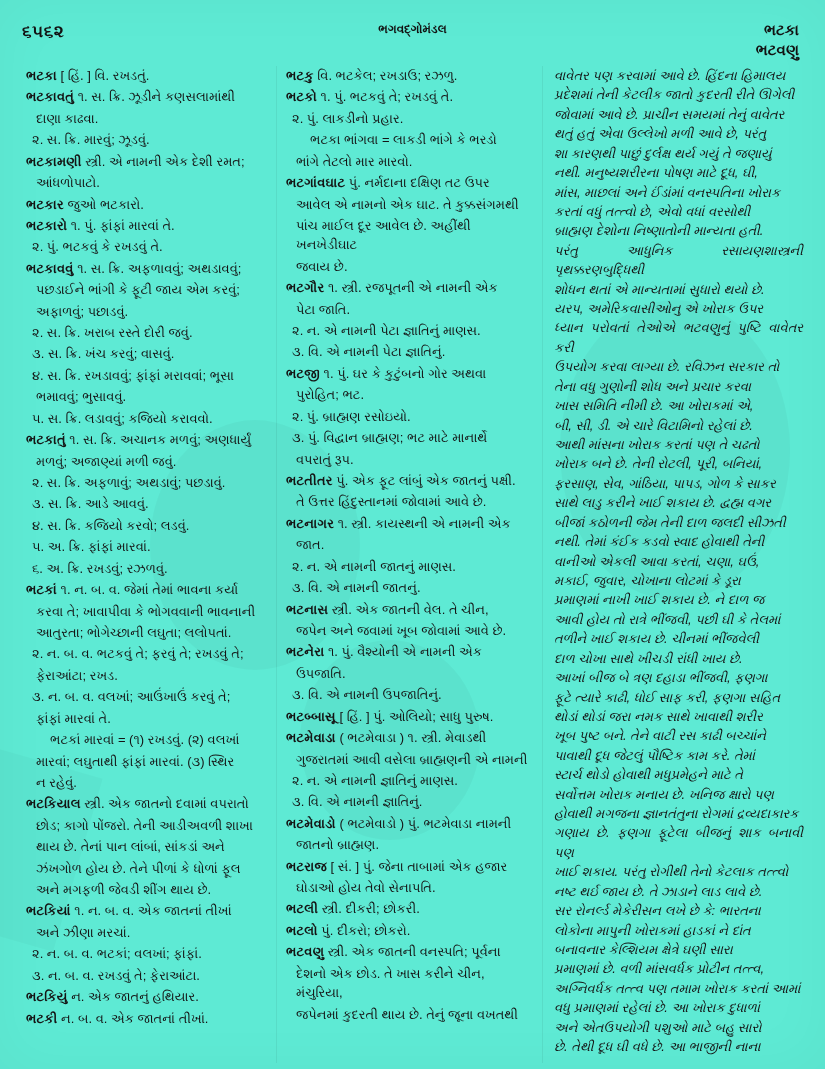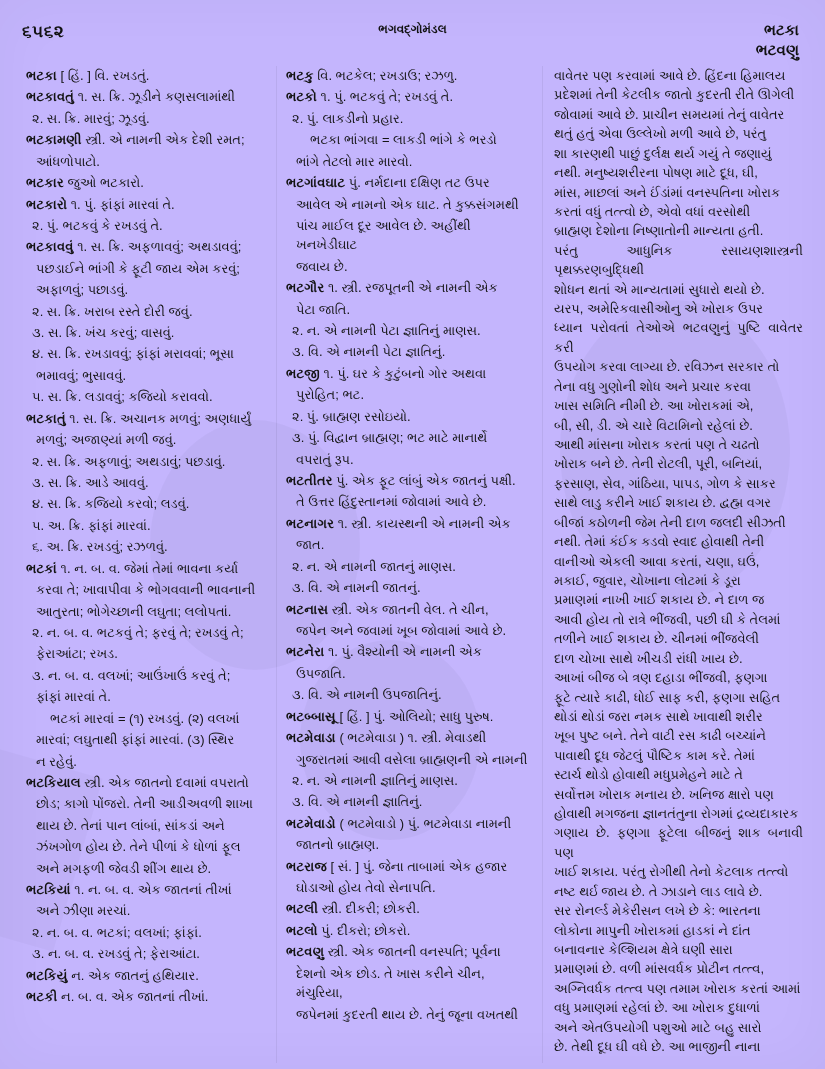--- a/index.html
+++ b/index.html
@@ -8,21 +8,21 @@
     background: #ffffff;
   }
   body {
     font-family: "Liberation Sans", "DejaVu Sans", sans-serif;
   }
 
   #page {
     position: relative;
     width: 825px;
     height: 1069px;
-    background: #c4b5fd;
+    background: #5eead4;
     overflow: hidden;
     
     box-shadow: inset 0 0 60px rgba(0,0,0,0.035);
   }
 
   
   .watermark {
     position: absolute;
     border-radius: 50%;
     background: rgba(0,0,0,0.030);
@@ -122,20 +122,21 @@
     padding-left: 10px;
   }
   .subnote {
     margin: 0 0 2px 0;
     text-indent: 14px;
     padding-left: 10px;
   }
   .para {
     margin: 0;
     text-indent: 0;
+    font-style: italic;
   }
   .hw {
     font-weight: 700;
     letter-spacing: .2px;
   }
 </style>
 </head>
 <body>
 
 <div id="page">
@@ -154,20 +155,21 @@
     </div>
   </div>
 
   <div class="columns">
     <div class="rule rule-a"></div>
     <div class="rule rule-b"></div>
 
     <div class="col col-1" id="col-1">
         <div class="entry"><span class="hw">ભટકા</span> [ હિં. ] વિ. રખડતું.</div>
         <div class="entry"><span class="hw">ભટકાવતું</span> ૧. સ. ક્રિ. ઝૂડીને કણસલામાંથી</div>
+        <div class="cont">દાણા કાઢવા.</div>
         <div class="sense">૨. સ. ક્રિ. મારવું; ઝૂડવું.</div>
         <div class="entry"><span class="hw">ભટકામણી</span> સ્ત્રી. એ નામની એક દેશી રમત;</div>
         <div class="cont">આંધળોપાટો.</div>
         <div class="entry"><span class="hw">ભટકાર</span> જુઓ ભટકારો.</div>
         <div class="entry"><span class="hw">ભટકારો</span> ૧. પું. ફાંફાં મારવાં તે.</div>
         <div class="sense">૨. પું. ભટકવું કે રખડવું તે.</div>
         <div class="entry"><span class="hw">ભટકાવવું</span> ૧. સ. ક્રિ. અફળાવવું; અથડાવવું;</div>
         <div class="cont">પછડાઈને ભાંગી કે ફૂટી જાય એમ કરવું;</div>
         <div class="cont">અફાળવું; પછાડવું.</div>
         <div class="sense">૨. સ. ક્રિ. ખરાબ રસ્તે દોરી જવું.</div>

